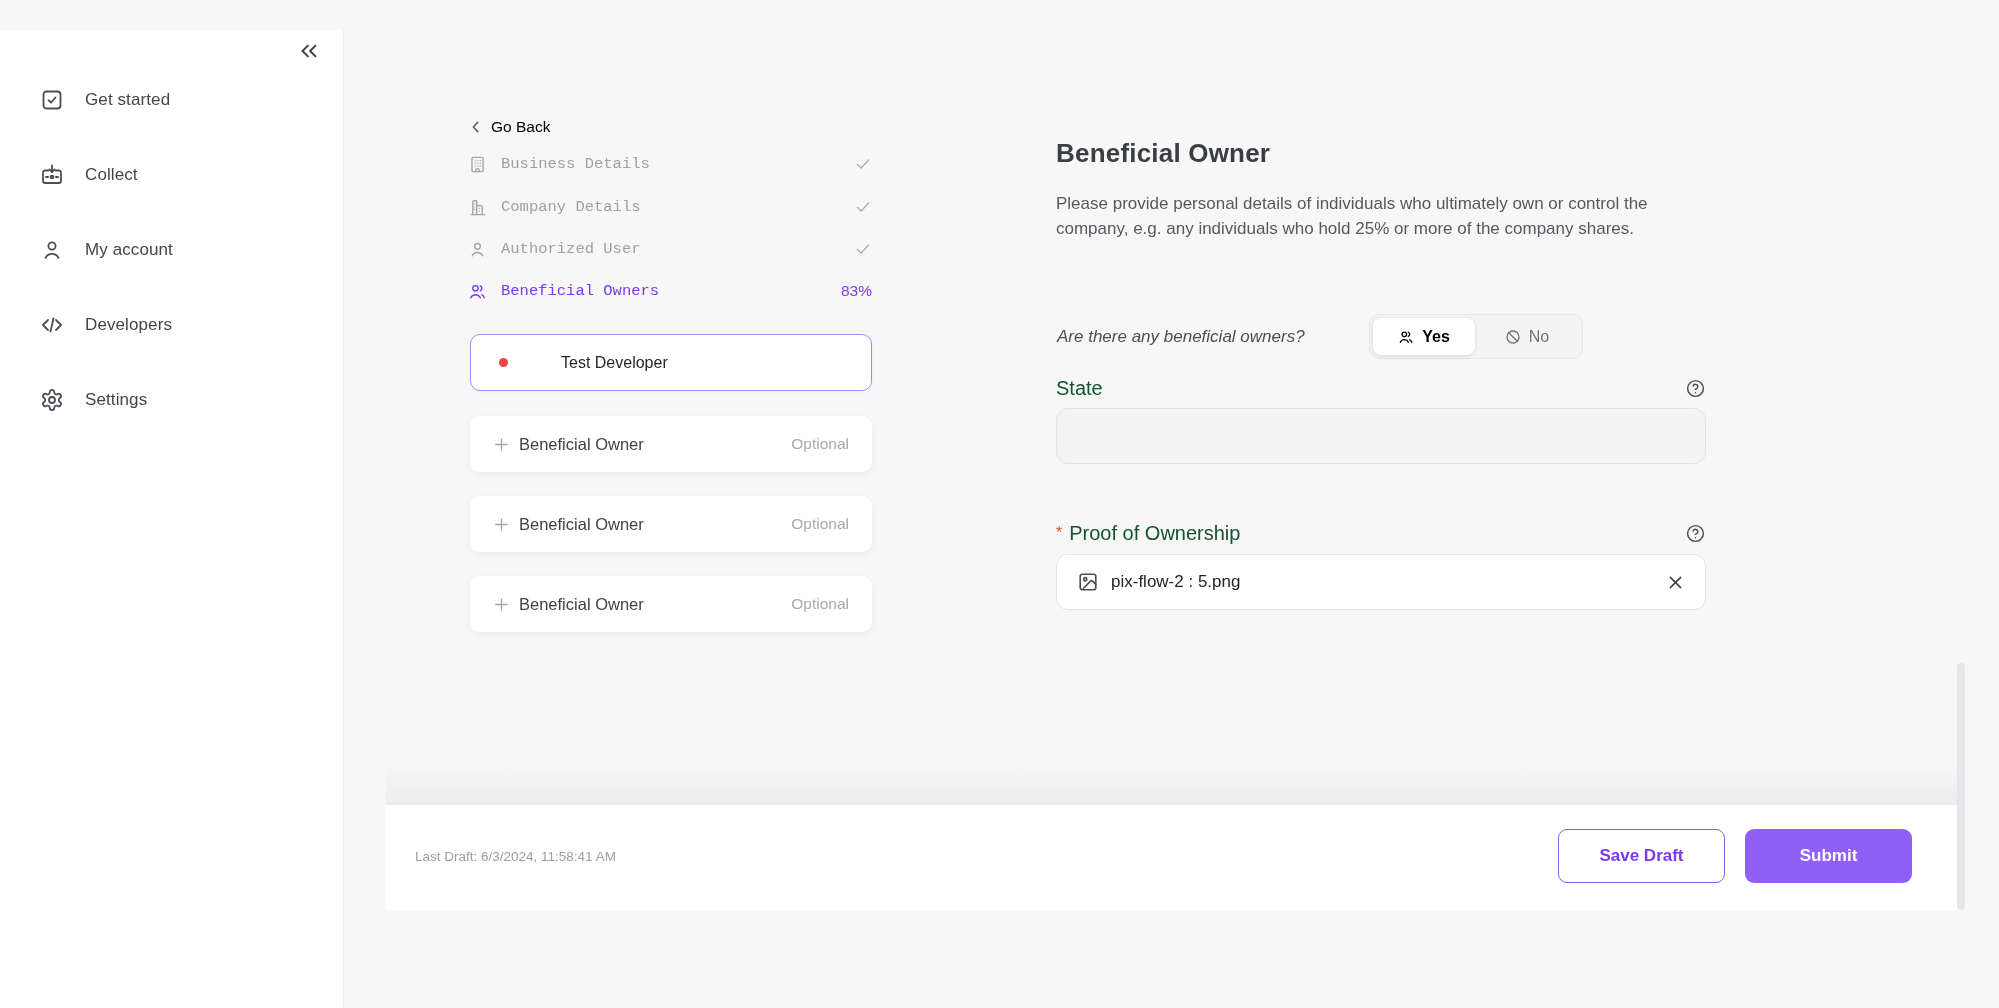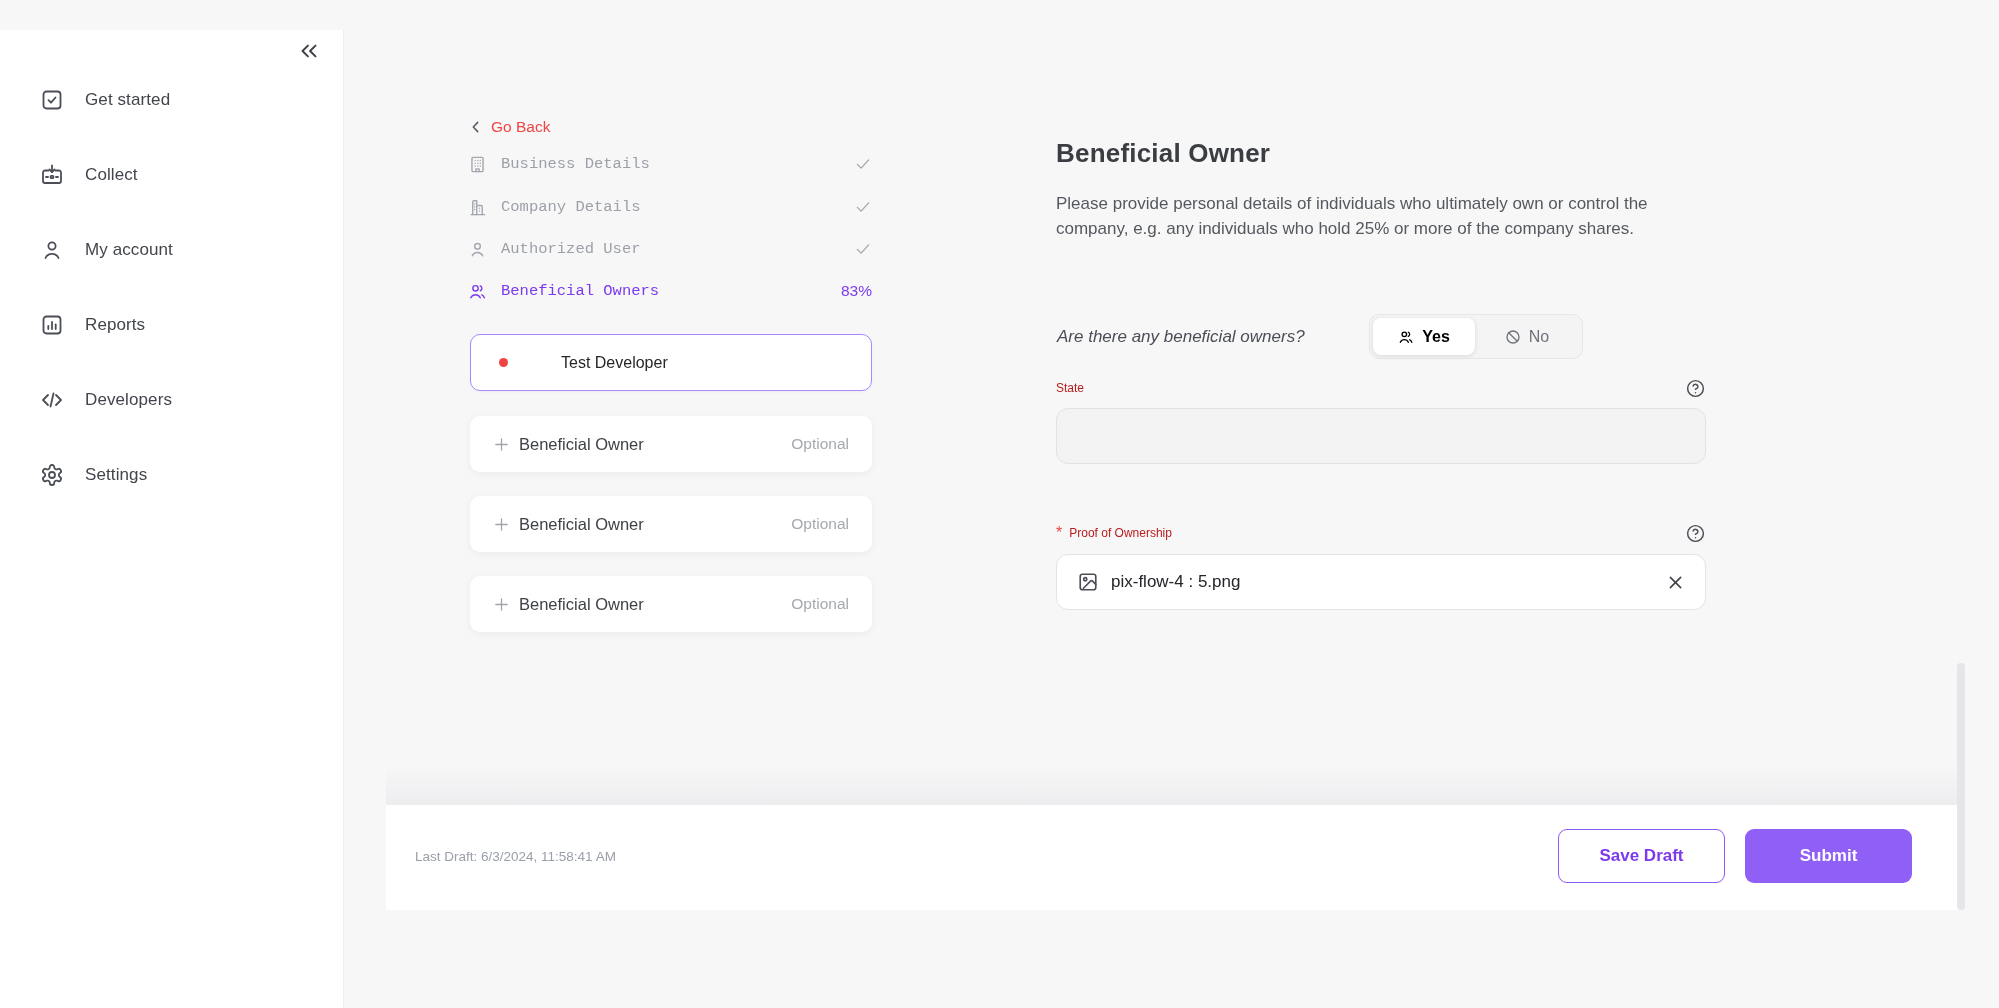--- a/index.html
+++ b/index.html
@@ -11,21 +11,21 @@
 
   
   .sidebar { position:absolute; left:0; top:0; width:344px; height:1008px; background:#ffffff; border-right:1px solid #eeeef1; }
   .collapse-btn { position:absolute; top:6px; left:292px; width:34px; height:30px; color:#3f3f46; cursor:pointer; display:flex; align-items:center; justify-content:center; }
   .nav { position:absolute; top:48px; left:0; width:100%; }
   .nav-item { height:44px; margin-bottom:31px; display:flex; align-items:center; padding-left:40px; color:#43454d; cursor:pointer; }
   .nav-item .icn { width:24px; height:24px; color:#4b4e57; margin-right:21px; flex:none; }
   .nav-item .lbl { font-size:17px; letter-spacing:.1px; }
 
   
-  .goback { position:absolute; left:468px; top:88px; display:flex; align-items:center; color:#ef4444; cursor:pointer; }
+  .goback { position:absolute; left:468px; top:88px; display:flex; align-items:center; color:#000000; cursor:pointer; }
   .goback .icn { width:16px; height:16px; margin-right:7px; color:#5a5e66; }
   .goback .lbl { font-size:15.5px; }
 
   .step-row { position:absolute; left:468px; width:404px; height:26px; display:flex; align-items:center; cursor:pointer; }
   .step-row .icn { width:19px; height:19px; color:#a4a7ae; margin-right:14px; flex:none; }
   .step-row .lbl { font-size:15.5px; color:#9ca1a8;font-family:Liberation Mono, monospace; }
   .step-row .status { margin-left:auto; display:flex; align-items:center; }
   .step-row .status .icn { width:18px; height:18px; margin-right:0; color:#a4a7ae; }
   .step-row.active .icn, .step-row.active .lbl, .step-row.active .status { color:#7c3aed; }
   .step-row.active .lbl { font-size:15.5px; }
@@ -49,21 +49,21 @@
   .question-lbl { position:absolute; left:1057px; top:297px; font-size:17px; color:#4b4e55;font-style:italic; }
   .toggle { position:absolute; left:1369px; top:284px; width:214px; height:45px; background:#f4f4f5; border:1px solid #e7e7ea; border-radius:10px; display:flex; align-items:center; padding:3px; }
   .toggle .seg { height:37px; display:flex; align-items:center; justify-content:center; cursor:pointer; border-radius:8px; }
   .toggle .seg .icn { width:16px; height:16px; margin-right:8px; }
   .seg-yes { width:102px; background:#ffffff; box-shadow:0 1px 4px rgba(20,20,30,.12); color:#000000; font-weight:700; font-size:16px; }
   .seg-no { flex:1; color:#6f727a; font-size:16px; }
 
   .field-label-row { position:absolute; left:1056px; width:650px; height:22px; display:flex; align-items:center; }
   .flr-state { top:347px; }
   .flr-proof { top:492px; }
-  .field-label-row .lbl { font-size:12px; color:#b91c1c; }
+  .field-label-row .lbl { font-size:20px; color:#14532d; }
   .field-label-row .req { color:#ef4444; font-size:16px; margin-right:7px; }
   .help-btn { margin-left:auto; width:21px; height:21px; color:#4b4e55; cursor:pointer; }
   .help-btn svg { width:21px; height:21px; }
 
   .state-input { position:absolute; left:1056px; top:378px; width:650px; height:56px; background:#f3f3f4; border:1px solid #e3e3e6; border-radius:12px; font-size:16px; color:#3f4249; padding:0 18px; outline:none; }
 
   .file-field { position:absolute; left:1056px; top:524px; width:650px; height:56px; background:#ffffff; border:1px solid #e4e4e7; border-radius:12px; display:flex; align-items:center; padding:0 20px; }
   .file-field .icn { width:22px; height:22px; color:#4b4e57; margin-right:12px; flex:none; }
   .file-field .fname { font-size:17px; color:#232529; }
   .file-field .remove { margin-left:auto; width:19px; height:19px; color:#3f4249; cursor:pointer; }
@@ -117,31 +117,20 @@
         <span class="lbl">Collect</span>
       </div>
       <div class="nav-item">
         <span class="icn">
           <svg class="ic" width="24" height="24" viewBox="0 0 24 24">
               <circle cx="12" cy="8" r="3.6"></circle>
               <path d="M5.5 20c1.2-2.8 3.6-4.2 6.5-4.2s5.3 1.4 6.5 4.2"></path>
             </svg>
         </span>
         <span class="lbl">My account</span>
-      </div>
-      <div class="nav-item">
-        <span class="icn">
-          <svg class="ic" width="24" height="24" viewBox="0 0 24 24">
-              <rect x="3.5" y="3.5" width="17" height="17" rx="3"></rect>
-              <line x1="8.3" y1="16" x2="8.3" y2="13"></line>
-              <line x1="12" y1="16" x2="12" y2="9"></line>
-              <line x1="15.7" y1="16" x2="15.7" y2="11.5"></line>
-            </svg>
-        </span>
-        <span class="lbl">Reports</span>
       </div>
       <div class="nav-item">
         <span class="icn">
           <svg class="ic" width="24" height="24" viewBox="0 0 24 24">
               <polyline points="8 7 3 12 8 17"></polyline>
               <polyline points="16 7 21 12 16 17"></polyline>
               <line x1="13.5" y1="5.5" x2="10.5" y2="18.5"></line>
             </svg>
         </span>
         <span class="lbl">Developers</span>
@@ -323,21 +312,21 @@
     </span>
   </div>
   <div class="file-field">
     <span class="icn">
       <svg class="ic" width="22" height="22" viewBox="0 0 24 24">
           <rect x="3.5" y="3.5" width="17" height="17" rx="2.5"></rect>
           <circle cx="9" cy="9" r="1.7"></circle>
           <path d="m20.5 14.5-3.2-3.2a2 2 0 0 0-2.8 0L7 18.8"></path>
         </svg>
     </span>
-    <span class="fname">pix-flow-4 : 5.png</span>
+    <span class="fname">pix-flow-2 : 5.png</span>
     <span class="remove">
       <svg class="ic" viewBox="0 0 24 24" style="stroke-width:2">
           <line x1="5.5" y1="5.5" x2="18.5" y2="18.5"></line>
           <line x1="18.5" y1="5.5" x2="5.5" y2="18.5"></line>
         </svg>
     </span>
   </div>
 
   <div class="footer">
     <span class="last-draft">Last Draft: 6/3/2024, 11:58:41 AM</span>

